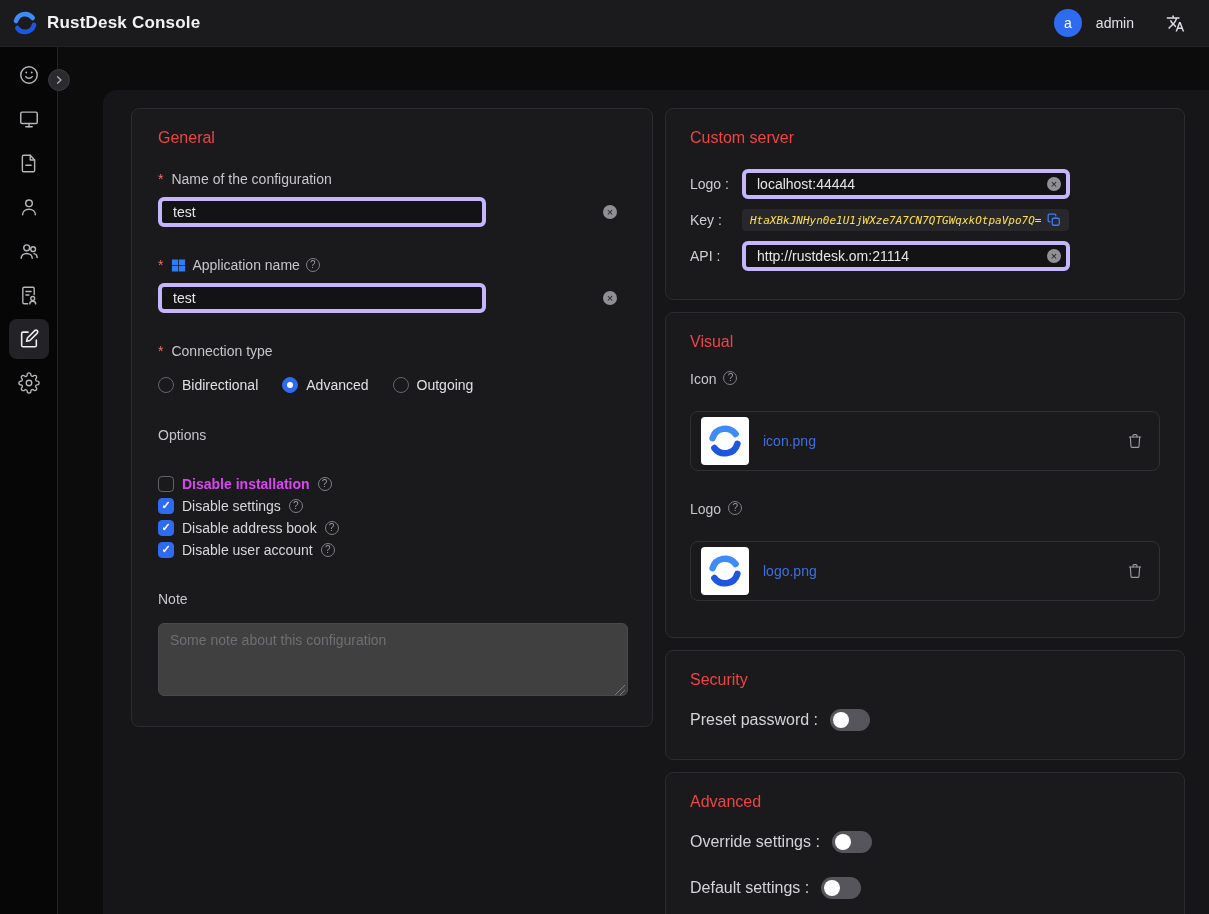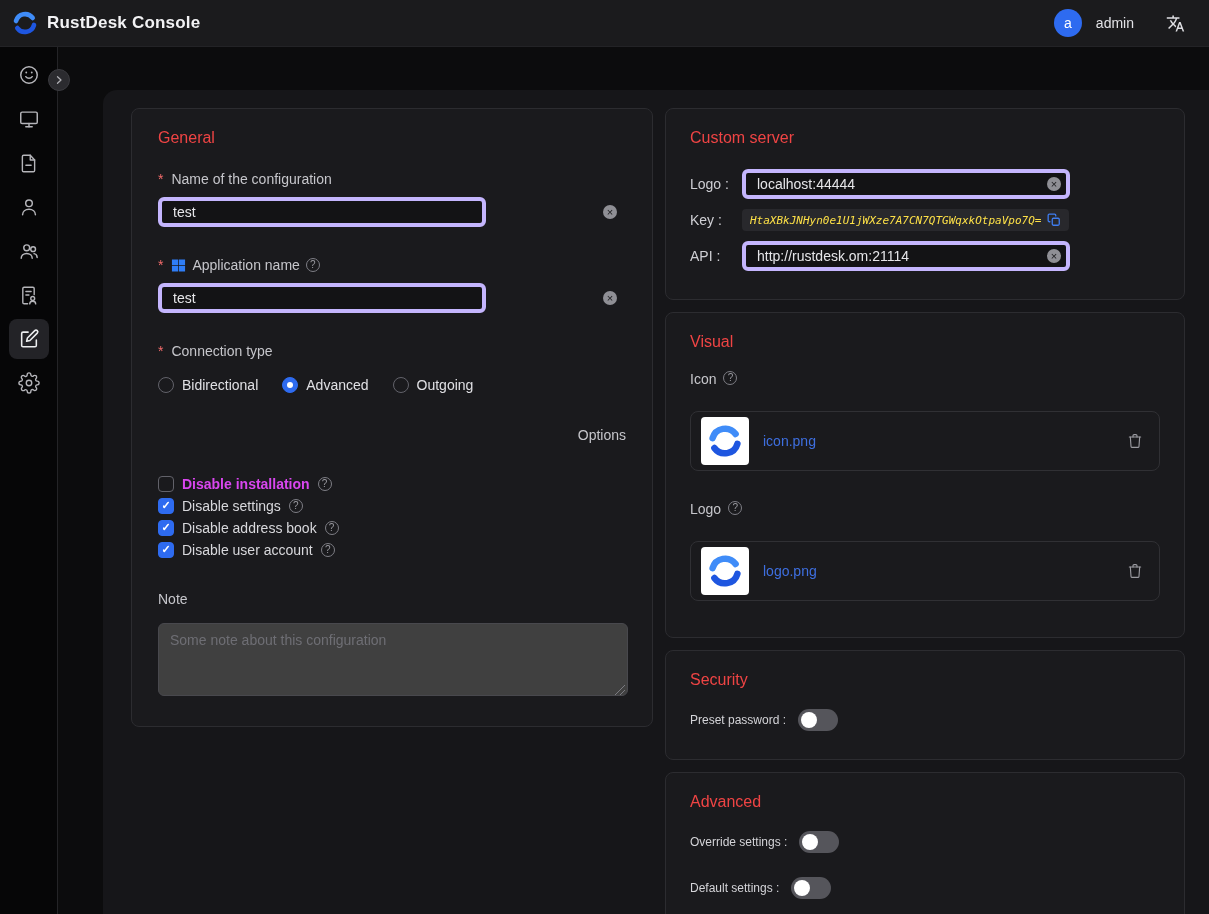--- a/index.html
+++ b/index.html
@@ -64,21 +64,21 @@
   .gen-input { margin-bottom:28px; }
   .conn-label { margin-bottom:14px; }
 
   .radio-row { display:flex; align-items:center; gap:24px; height:20px; margin-bottom:32px; }
   .radio-item { display:flex; align-items:center; gap:8px; cursor:pointer; font-size:14px; color:#e0e0e4; }
   .radio { width:16px; height:16px; border-radius:50%; border:1.5px solid #62626a; position:relative; flex-shrink:0; }
   .radio.on { border-color:#2e6bf0; background:#2e6bf0; }
   .radio.on::after { content:""; position:absolute; left:50%; top:50%; transform:translate(-50%,-50%);
                      width:6px; height:6px; border-radius:50%; background:#fff; }
 
-  .options-label { font-size:14px; color:#c6c6cb; height:20px; margin-bottom:26px;text-align:right; }
+  .options-label { font-size:14px; color:#c6c6cb; height:20px; margin-bottom:26px; }
   .check-list { display:flex; flex-direction:column; margin-bottom:30px; }
   .check-item { display:flex; align-items:center; gap:8px; height:22px; cursor:pointer; }
   .checkbox { width:16px; height:16px; border-radius:4px; border:1.5px solid #62626a; position:relative;
               background:transparent; flex-shrink:0; }
   .checkbox.on { background:#2e6bf0; border-color:#2e6bf0; }
   .checkbox.on::after { content:"✓"; position:absolute; left:50%; top:50%; transform:translate(-50%,-52%);
                         color:#fff; font-size:11px; font-weight:700; }
   .check-label { font-size:14px; color:#d8d8dc; }
   .check-label.bold { font-weight:700; color:#d946ef; }
 
@@ -111,21 +111,21 @@
   .thumb { width:48px; height:48px; background:#fff; border-radius:4px; display:flex; align-items:center;
            justify-content:center; flex-shrink:0; }
   .file-link { font-size:14px; color:#3e6fe0; cursor:pointer; flex-grow:1; }
   .trash-btn { background:none; border:none; cursor:pointer; display:flex; align-items:center; padding:0; }
 
   
   .card-security { padding:20px 24px 28px 24px; }
   .card-advanced { padding:20px 24px 24px 24px; min-height:230px; }
   .toggle-row { display:flex; align-items:center; gap:12px; height:22px; }
   .toggle-row + .toggle-row { margin-top:24px; }
-  .toggle-label { font-size:12px; color:#d4d4d8; }
+  .toggle-label { font-size:16px; color:#d4d4d8; }
   .toggle { width:40px; height:22px; border-radius:11px; background:#55555b; position:relative; cursor:pointer;
             flex-shrink:0; transition:background .2s; }
   .toggle .knob { position:absolute; left:3px; top:3px; width:16px; height:16px; border-radius:50%; background:#fff; }
   .sec-title { margin-bottom:20px; }
 
   svg.fstroke { fill:none; stroke-linecap:round; stroke-linejoin:round; }
 </style>
 </head>
 <body>
 

